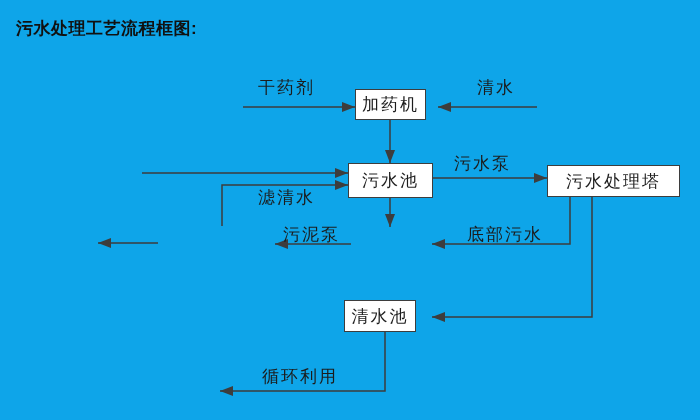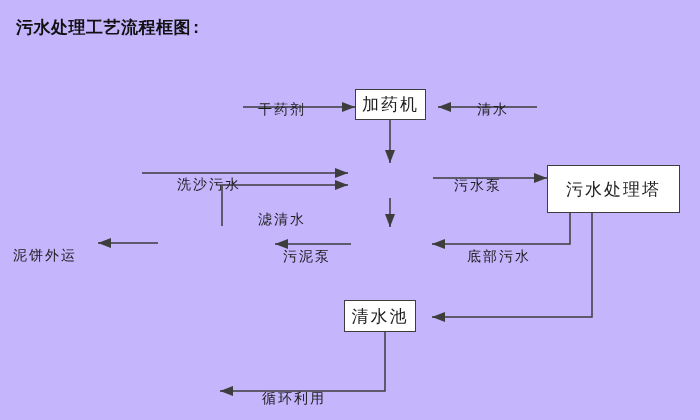--- a/index.html
+++ b/index.html
@@ -1,34 +1,34 @@
 <!DOCTYPE html>
 <html><head>
 <meta charset="utf-8">
 <style>
   html,body{margin:0;padding:0;background:#ffffff;}
   .canvas{
-    position:relative;width:700px;height:420px;background:#c4b5fd;overflow:hidden;
-    font-family:Liberation Mono, monospace;
+    position:relative;width:700px;height:420px;background:#0ea5e9;overflow:hidden;
+    font-family:Liberation Sans, sans-serif;
   }
   .title{
     position:absolute;left:16px;top:19px;
     font-size:17px;font-weight:bold;letter-spacing:0.5px;color:#111111;
     line-height:1.2;white-space:nowrap;
   }
   svg.wires{position:absolute;left:0;top:0;z-index:1;}
   .node{
     position:absolute;z-index:2;background:#ffffff;
     border:1.5px solid #3d3d3d;box-sizing:border-box;
     display:flex;align-items:center;justify-content:center;
     font-size:17px;letter-spacing:2px;color:#1c1c1c;white-space:nowrap;
   }
   .lbl{
     position:absolute;z-index:2;color:#1c1c1c;
-    font-size:14px;letter-spacing:2px;line-height:1;white-space:nowrap;margin-top:24px;
+    font-size:17px;letter-spacing:2px;line-height:1;white-space:nowrap;
   }
 </style>
 </head>
 <body>
 
 <div class="canvas">
 
   <div class="title">污水处理工艺流程框图:</div>
 
   <svg class="wires" width="700" height="420" viewBox="0 0 700 420">
@@ -47,26 +47,25 @@
       <path d="M390,198 L390,227" marker-end="url(#arr)"></path>
       <path d="M570,197 L570,244 L432,244" marker-end="url(#arr)"></path>
       <path d="M351,244 L275,244" marker-end="url(#arr)"></path>
       <path d="M158,243 L98,243" marker-end="url(#arr)"></path>
       <path d="M592,197 L592,317 L432,317" marker-end="url(#arr)"></path>
       <path d="M385,332 L385,391 L220,391" marker-end="url(#arr)"></path>
     </g>
   </svg>
 
   <div class="node" style="left:355px;top:89px;width:71px;height:31px">加药机</div>
-  <div class="node" style="left:547px;top:165px;width:133px;height:48px">污水处理塔</div>
+  <div class="node" style="left:348px;top:163px;width:85px;height:35px">污水池</div>
+  <div class="node" style="left:547px;top:165px;width:133px;height:32px">污水处理塔</div>
   <div class="node" style="left:344px;top:300px;width:72px;height:32px">清水池</div>
 
   <div class="lbl" style="left:258px;top:79px">干药剂</div>
   <div class="lbl" style="left:477px;top:79px">清水</div>
-  <div class="lbl" style="left:177px;top:154px">洗沙污水</div>
   <div class="lbl" style="left:258px;top:189px">滤清水</div>
   <div class="lbl" style="left:454px;top:155px">污水泵</div>
   <div class="lbl" style="left:467px;top:226px">底部污水</div>
   <div class="lbl" style="left:283px;top:226px">污泥泵</div>
-  <div class="lbl" style="left:13px;top:225px">泥饼外运</div>
   <div class="lbl" style="left:262px;top:368px">循环利用</div>
 
 </div>
 
 </body></html>

